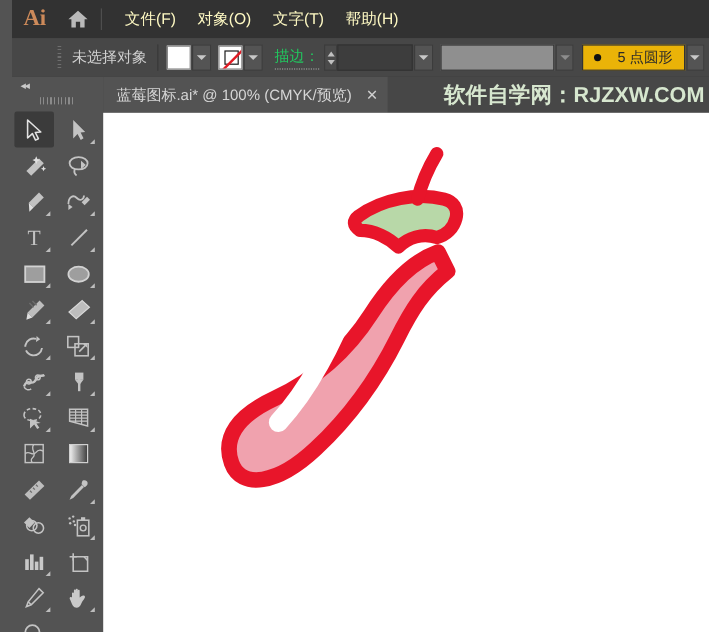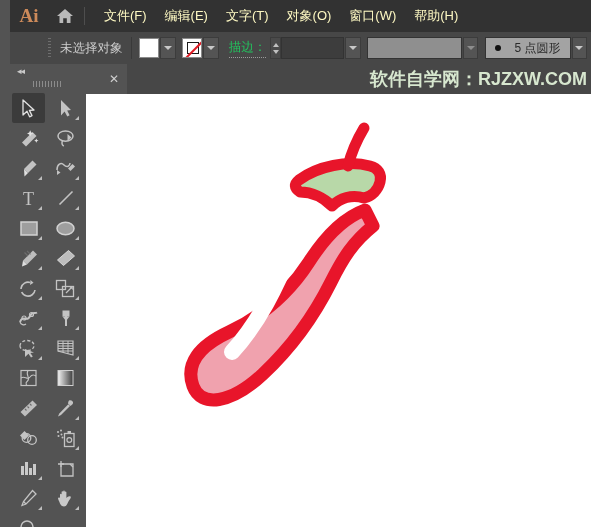--- a/index.html
+++ b/index.html
@@ -76,21 +76,21 @@
   }
   .stepper{
     width:12px;height:22px;background:#4a4a4a;border:1px solid #3c3c3c;box-sizing:border-box;
     display:flex;flex-direction:column;align-items:center;justify-content:center;gap:3px;
   }
   .stepper .up{width:0;height:0;border-left:3px solid transparent;border-right:3px solid transparent;border-bottom:4px solid #c0c0c0;}
   .stepper .dn{width:0;height:0;border-left:3px solid transparent;border-right:3px solid transparent;border-top:4px solid #c0c0c0;}
   .field-dark{width:70px;height:22px;background:#3d3d3d;border:1px solid #333;box-sizing:border-box;}
   .field-gray{width:105px;height:22px;background:#8f8f8f;border:1px solid #333;box-sizing:border-box;}
   .brush-field{
-    height:22px;background:#a3a3a3;border:1px solid #333;box-sizing:border-box;
+    height:22px;background:#eab308;border:1px solid #333;box-sizing:border-box;
     display:flex;align-items:center;gap:14px;padding:0 9px;color:#2a2a2a;font-size:12px;white-space:nowrap;
   }
   .brush-dot{width:6px;height:6px;border-radius:50%;background:#111;}
 
   
   .tabbar{
     position:absolute;left:76px;top:64px;width:515px;height:30px;background:#474747;
   }
   .doc-tab{
     position:absolute;left:0;top:0;height:30px;background:#535353;
@@ -143,24 +143,22 @@
   <div class="menubar">
     <div class="ai-logo">Ai</div>
     <div class="home-btn">
       <svg width="18" height="16" viewBox="0 0 18 16">
         <path d="M9 1 L17 8 L14.5 8 L14.5 15 L10.8 15 L10.8 10.2 L7.2 10.2 L7.2 15 L3.5 15 L3.5 8 L1 8 Z" fill="#b9b9b9"></path>
       </svg>
     </div>
     <div class="menu-sep"></div>
     <div class="menu-items">
       <div class="menu-item">文件(F)</div>
-      <div class="menu-item">编辑(E)</div>
+      <div class="menu-item">对象(O)</div>
       <div class="menu-item">文字(T)</div>
-      <div class="menu-item">对象(O)</div>
-      <div class="menu-item">窗口(W)</div>
       <div class="menu-item">帮助(H)</div>
     </div>
   </div>
 
   <div class="controlbar">
     <div class="grip">
         <i></i>
       </div>
     <div class="cb-label">未选择对象</div>
     <div class="cb-sep"></div>
@@ -201,20 +199,21 @@
     <div class="drop-btn">
         <span class="caret"></span>
       </div>
 
     <div style="width:6px"></div>
     <div class="cb-text">不透明</div>
   </div>
 
   <div class="tabbar">
     <div class="doc-tab">
+      <span class="title">蓝莓图标.ai* @ 100% (CMYK/预览)</span>
       <span class="close">✕</span>
     </div>
     <div class="watermark">软件自学网：RJZXW.COM</div>
   </div>
 
   <div class="toolpanel">
     <div class="tp-header">
       <span class="tp-collapse">◂◂</span>
     </div>
     <div class="tp-grip">

